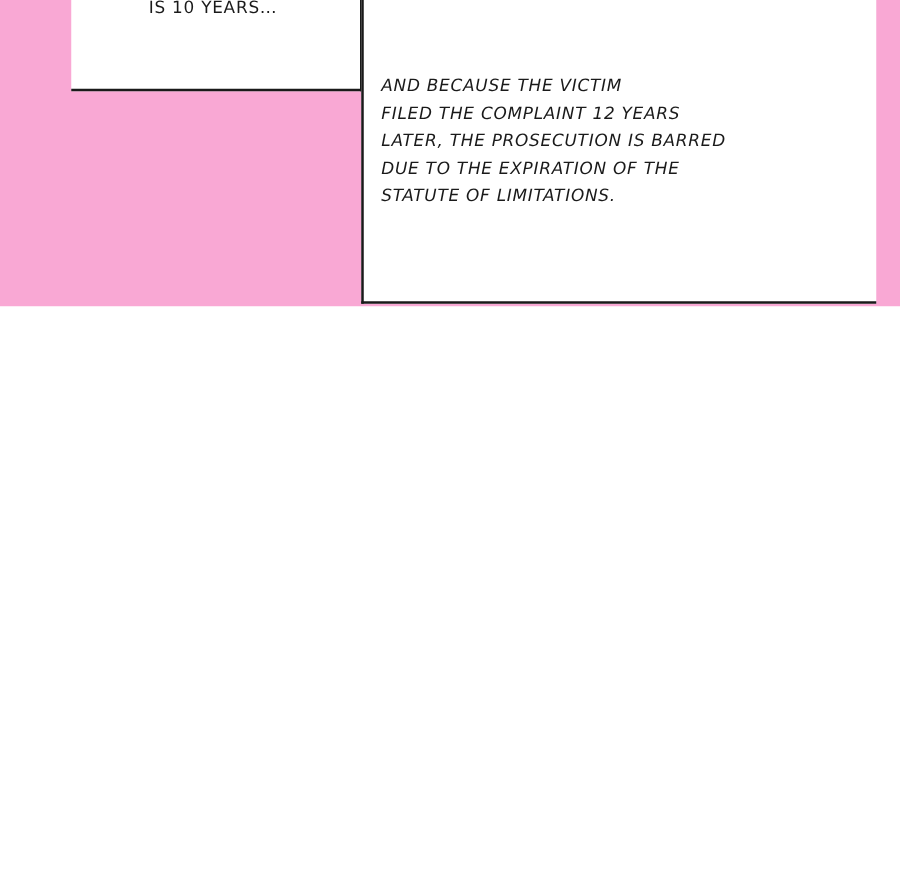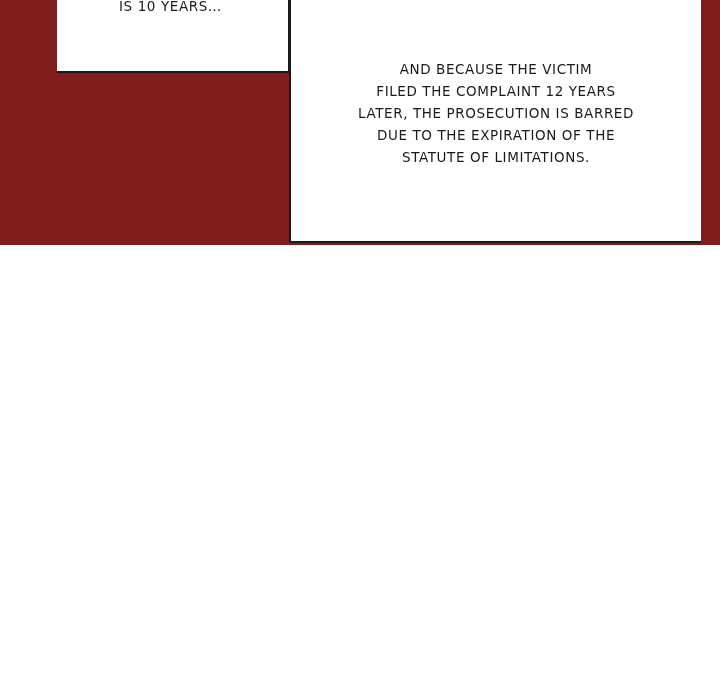--- a/index.html
+++ b/index.html
@@ -14,21 +14,21 @@
     overflow: hidden;
     font-family: "DejaVu Sans", sans-serif;
   }
 
   .comic-page {
     position: absolute;
     left: 0;
     top: 0;
     width: 720px;
     height: 700px;
-    background: #7f1d1d;
+    background: #f9a8d4;
   }
 
   
   .panel-upper {
     position: absolute;
     left: 57px;
     top: -40px;
     width: 233px;
     height: 113px;
     background: #ffffff;
@@ -63,28 +63,28 @@
     border-left: 2px solid #1a1a1a;
     border-bottom: 2px solid #1a1a1a;
     box-sizing: border-box;
   }
 
   .panel-right-text {
     position: absolute;
     left: 14px;
     right: 14px;
     top: 98px;
-    text-align: center;
     font-family: "DejaVu Sans", sans-serif;
     font-size: 13.5px;
     letter-spacing: 0.6px;
     line-height: 22px;
     color: #1a1a1a;
     text-transform: uppercase;
     white-space: pre-line;
+    font-style: italic;
   }
 
   .blank-area {
     position: absolute;
     left: 0;
     top: 245px;
     width: 720px;
     height: 455px;
     background: #ffffff;
   }

